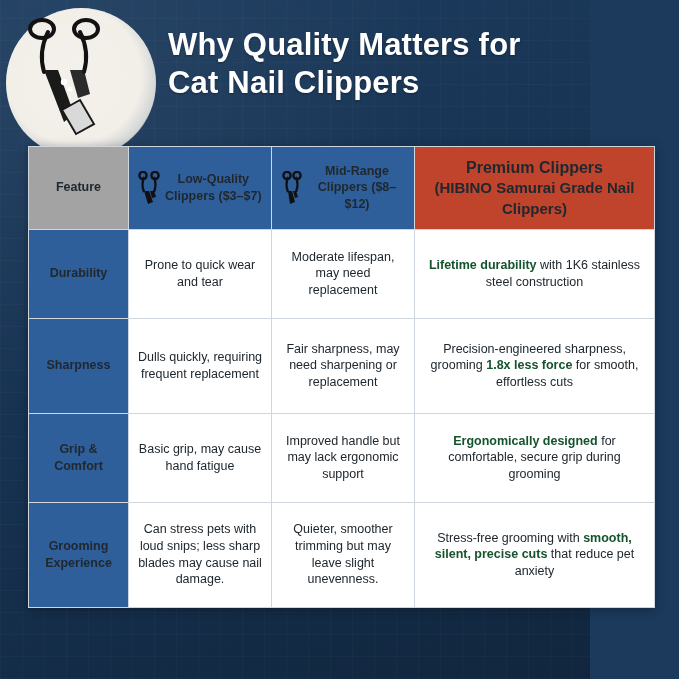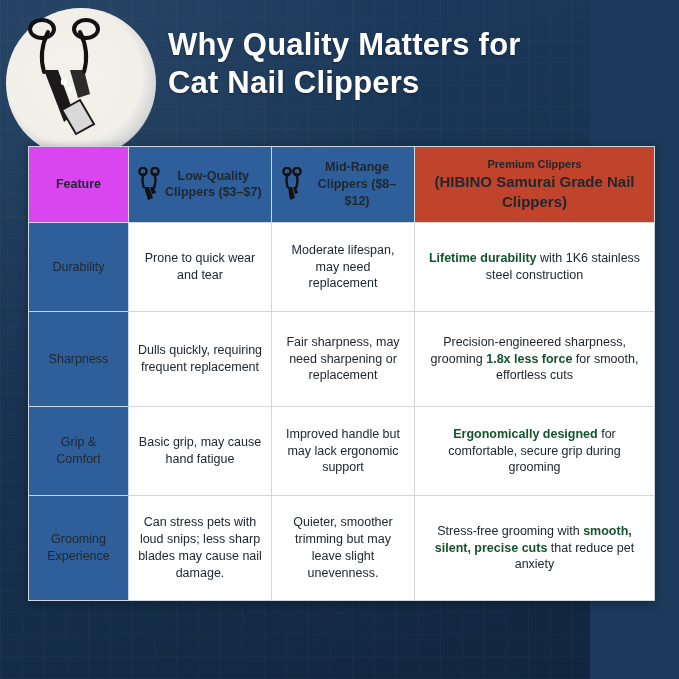--- a/index.html
+++ b/index.html
@@ -86,21 +86,21 @@
   col.c-mid     { width: 143px; }
   col.c-prem    { width: 240px; }
 
   
   tr.head td {
     height: 46px;
     padding: 4px 6px;
     border-color: #9fb0c1;
   }
   td.head-feature {
-    background: #d946ef;
+    background: #a3a3a3;
     color: #ffffff;
     font-weight: bold;
     font-size: 12.5px;
   }
   td.head-low, td.head-mid {
     background: #2f5f9b;
     color: #ffffff;
     font-weight: bold;
     font-size: 11.5px;
     text-align: left;
@@ -116,28 +116,28 @@
   .head-inner {
     display: flex;
     align-items: center;
     gap: 4px;
   }
   .mini-clip {
     flex: 0 0 auto;
     width: 24px;
     height: 34px;
   }
-  .head-prem .prem-line1 { display: block; font-size: 11px; }
+  .head-prem .prem-line1 { display: block; font-size: 16px; }
   .head-prem .prem-line2 { display: block; font-size: 15px; font-weight: bold; }
 
   
   td.feature-cell {
     background: #2f5f9b;
     color: #ffffff;
-    font-weight: normal;
+    font-weight: bold;
     font-size: 12.5px;
     line-height: 1.25;
     border-color: #9fb0c1;
   }
   td.low-cell, td.mid-cell {
     background: #ffffff;
     color: #222a31;
   }
   td.prem-cell {
     background: #ffffff;

